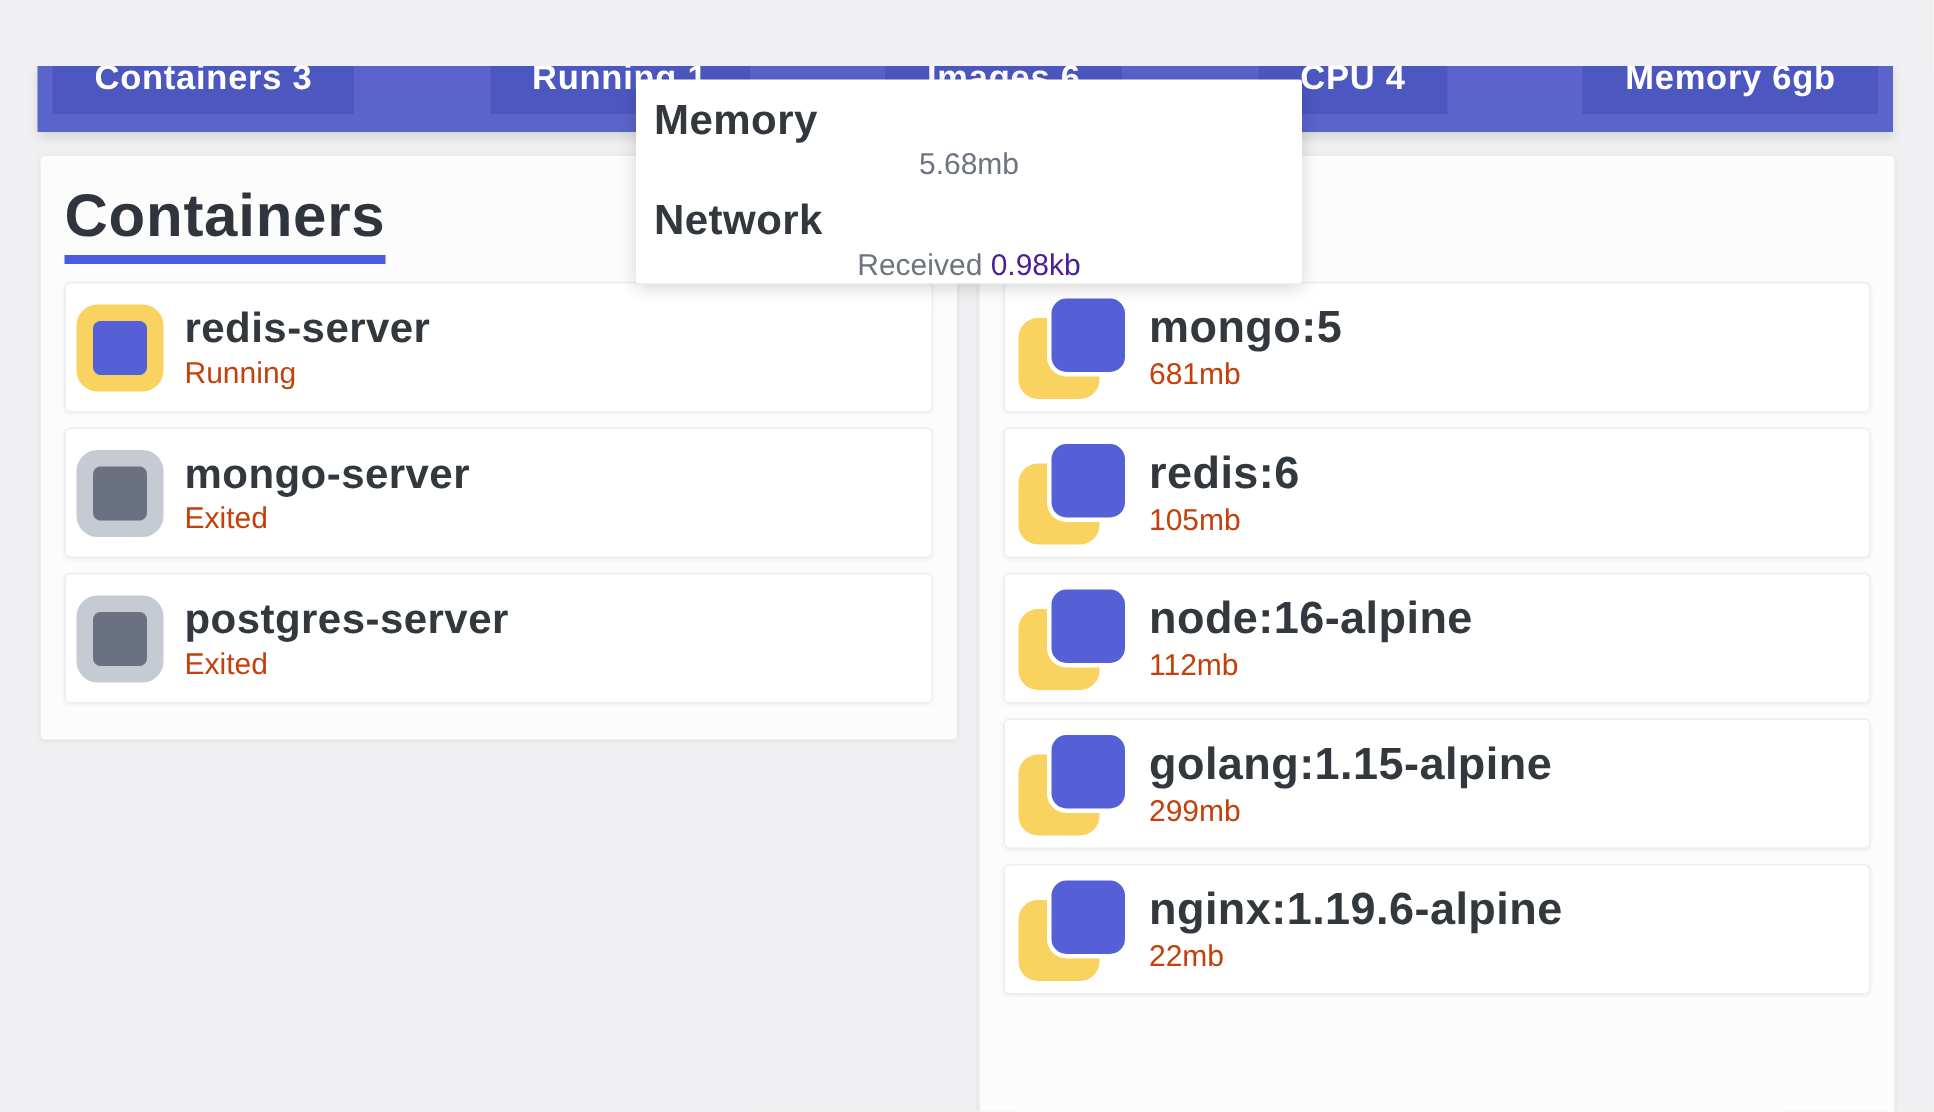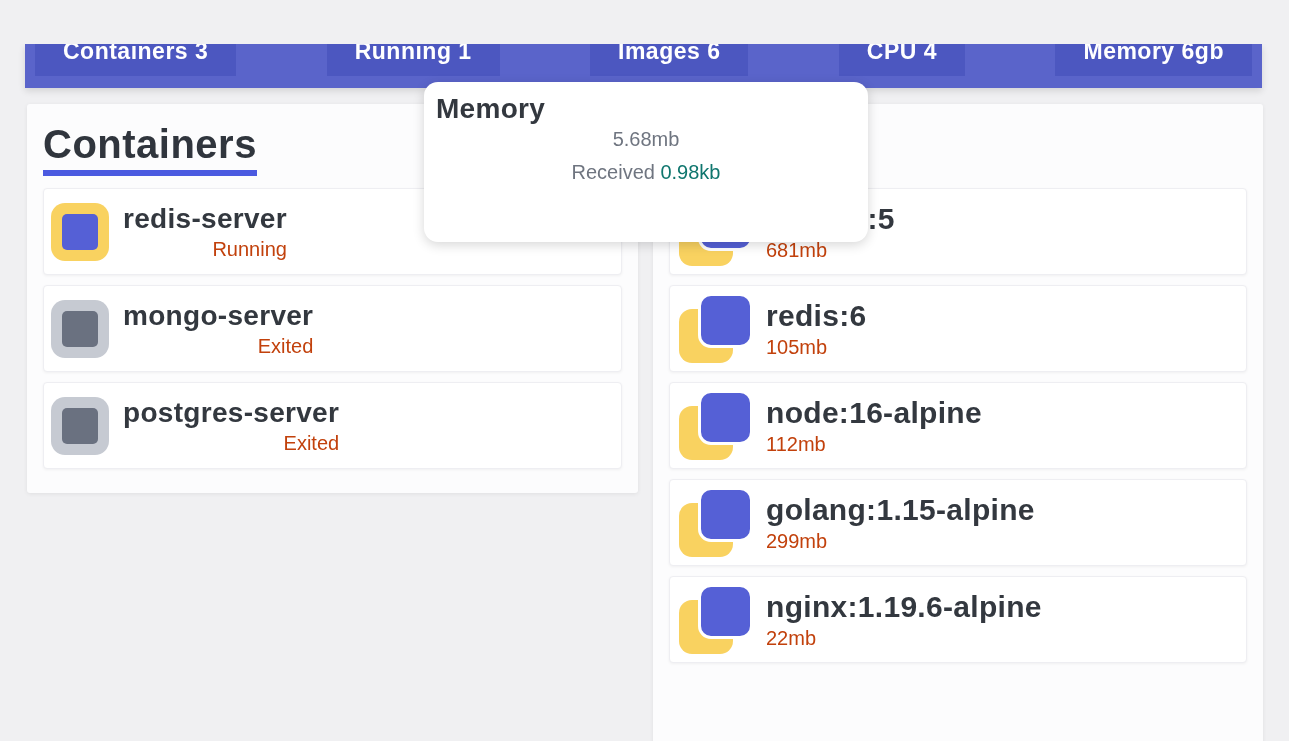--- a/index.html
+++ b/index.html
@@ -40,43 +40,43 @@
     font-weight: bold;
     line-height: 50px;
     padding: 0 28px;
     letter-spacing: 0.5px;
     white-space: nowrap;
   }
 
   
   .tooltip {
     position: absolute;
-    left: 424px; top: 38px;
-    width: 444px; height: 160px;
+    left: 424px; top: 9px;
+    width: 444px; height: 136px;
     background: #ffffff;
-    border-radius: 14px;
+    border-radius: 2px;
     box-shadow: 0 3px 12px rgba(0,0,0,0.16);
     z-index: 20;
     padding: 10px 12px;
   }
   .tooltip h3 {
     font-size: 28px;
     font-weight: bold;
     color: #33383f;
     line-height: 34px;
     letter-spacing: 0.3px;
   }
   .tooltip .tt-value {
     font-size: 20px;
     color: #6f7580;
     line-height: 26px;
     margin-bottom: 7px;
     text-align: center;
   }
-  .tooltip .tt-link { color: #0f766e; }
+  .tooltip .tt-link { color: #4c1d95; }
 
   
   .panel {
     position: absolute;
     top: 60px;
     background: #fcfcfd;
     border-radius: 3px;
     box-shadow: 0 1px 4px rgba(0,0,0,0.07);
     padding: 16px 16px 14px 16px;
   }
@@ -111,21 +111,21 @@
     color: #33383f;
     letter-spacing: 0.3px;
   }
   .card .sub {
     font-size: 20px;
     color: #c2410c;
     margin-top: 3px;
   }
 
   
-  .card.container-card { padding-left: 7px; text-align: right; }
+  .card.container-card { padding-left: 7px; }
   .card.container-card .title { font-size: 28px; line-height: 32px; }
   .cont-icon {
     width: 58px; height: 58px;
     border-radius: 14px;
     flex: 0 0 58px;
     display: flex; align-items: center; justify-content: center;
     margin-right: 14px;
   }
   .cont-icon .inner {
     width: 36px; height: 36px;
@@ -264,16 +264,17 @@
       <div class="txt">
         <span class="title">nginx:1.19.6-alpine</span>
         <span class="sub">22mb</span>
       </div>
     </div>
   </div>
 
   <div class="tooltip">
     <h3>Memory</h3>
     <div class="tt-value">5.68mb</div>
+    <h3>Network</h3>
     <div class="tt-value"><span>Received </span><span class="tt-link">0.98kb</span></div>
   </div>
 
 </div>
 
 </body></html>

